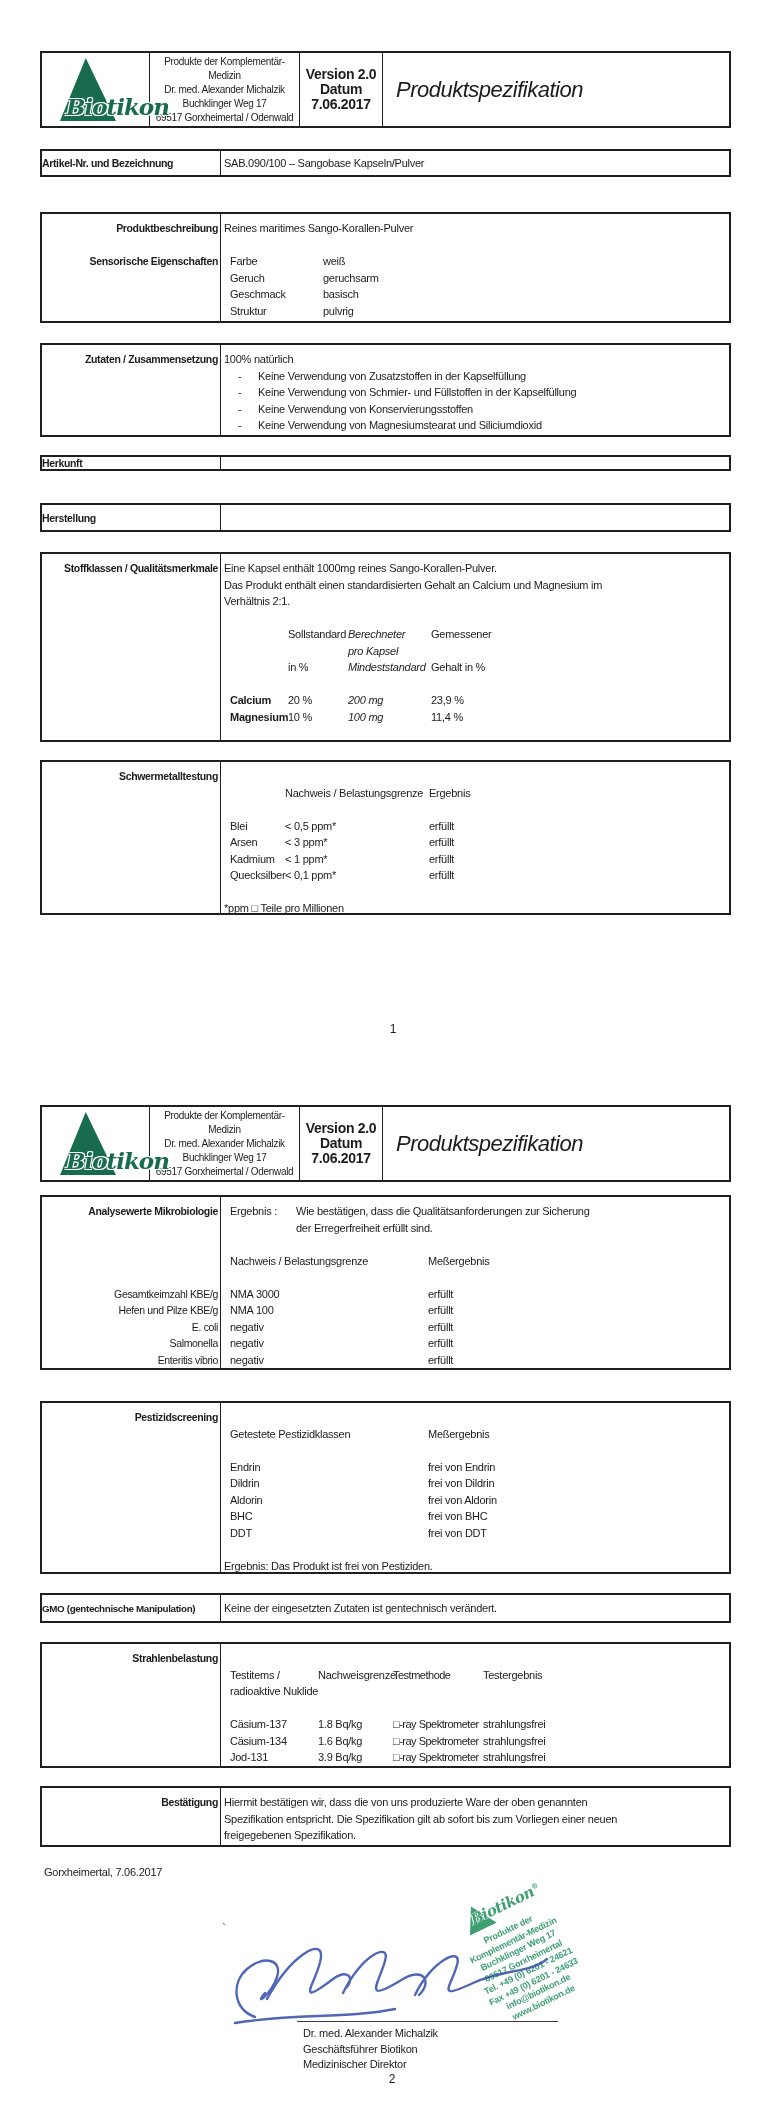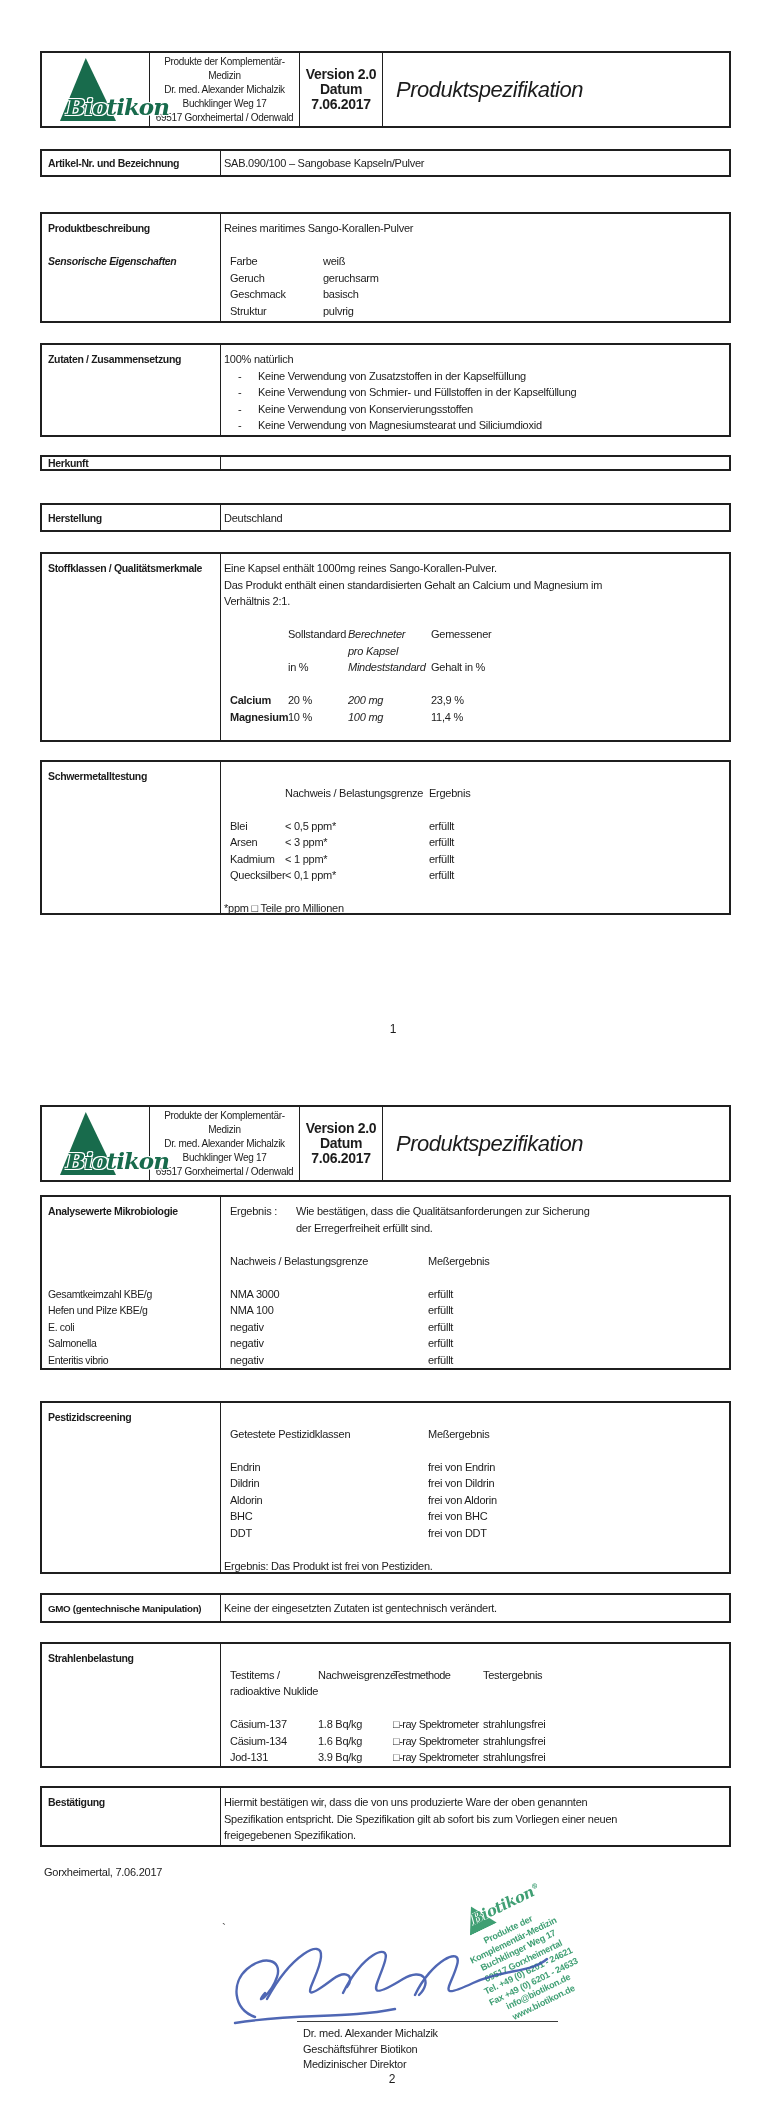--- a/index.html
+++ b/index.html
@@ -13,26 +13,26 @@
     font-family:"Liberation Sans",sans-serif;font-size:11px;color:#1c1c1c;
     letter-spacing:-0.25px;overflow:hidden;
   }
   
   .tbl{
     position:absolute;left:40px;width:691px;box-sizing:border-box;
     border:2px solid #1f1f1f;display:flex;background:#fff;
   }
   .lbl{
     width:179px;min-width:179px;box-sizing:border-box;border-right:1px solid #1f1f1f;
-    padding:6px 2px 0 6px;font-weight:bold;font-size:10.5px;letter-spacing:-0.35px;
+    padding:6px 2px 0 0;font-weight:bold;font-size:10.5px;letter-spacing:-0.35px;text-align:right;
   }
   .cnt{flex:1;padding:6px 2px 0 3px;box-sizing:border-box;overflow:hidden;}
   .mid .lbl,.mid .cnt{display:flex;align-items:center;padding-top:0;}
   .ln{line-height:16.5px;min-height:16.5px;white-space:nowrap;}
-  .it{font-style:italic;}
+  .it{}
   .nb{font-weight:normal;}
   .cell{display:inline-block;vertical-align:top;white-space:nowrap;}
   
   .ind6{margin-left:6px;}
   .w93{width:93px;}
   .zdash{display:inline-block;width:20px;margin-left:14px;}
   .sk1{width:58px;margin-left:6px;font-weight:bold;}
   .sk1h{width:58px;margin-left:6px;}
   .sk2{width:60px;}
   .sk3{width:83px;font-style:italic;}
@@ -145,23 +145,20 @@
 
   <div class="tbl mid" style="top:455px;height:16px;flex-direction:column;">
     <div class="lbl">Herkunft</div>
     <div class="cnt">
         <span>Okinawa - Inseln</span>
       </div>
   </div>
 
   <div class="tbl mid" style="top:503px;height:29px;">
     <div class="lbl">Herstellung</div>
-    <div class="cnt">
-        <span>Deutschland</span>
-      </div>
   </div>
 
   <div class="tbl" style="top:552px;height:190px;">
     <div class="lbl">
       <div class="ln">Stoffklassen / Qualitätsmerkmale</div>
     </div>
     <div class="cnt">
       <div class="ln">Eine Kapsel enthält 1000mg reines Sango-Korallen-Pulver.</div>
       <div class="ln">Das Produkt enthält einen standardisierten Gehalt an Calcium und Magnesium im</div>
       <div class="ln">Verhältnis 2:1.</div>

